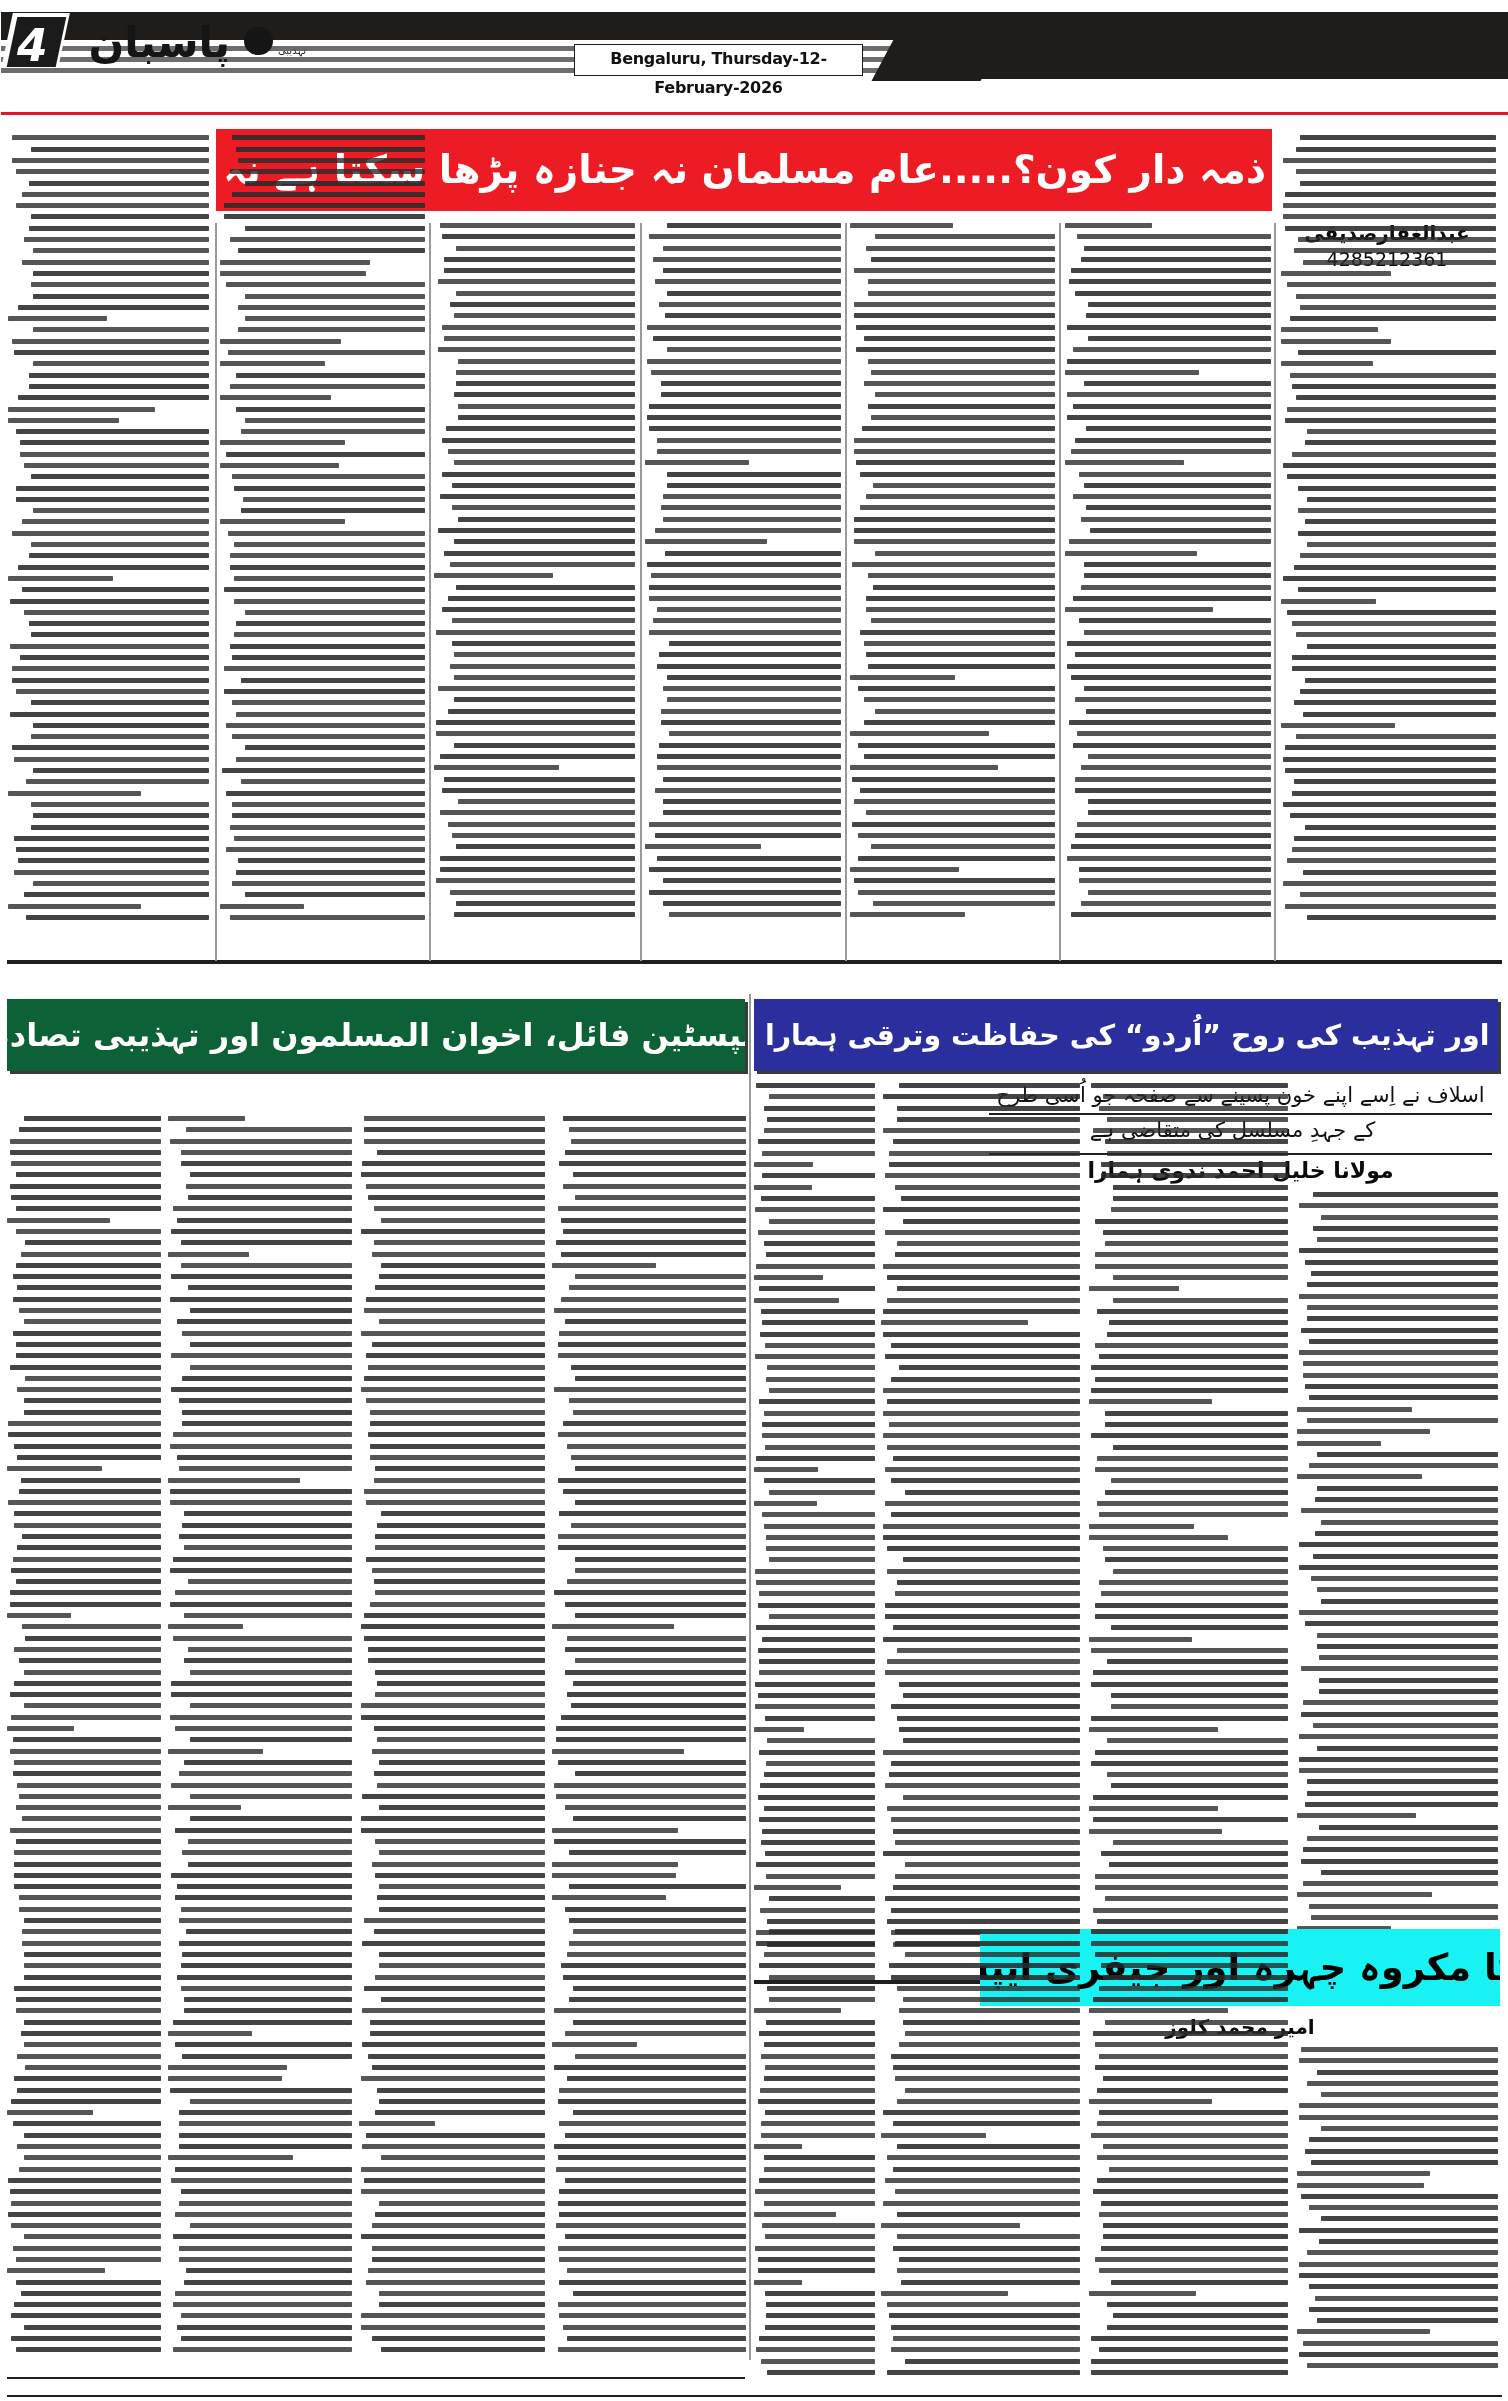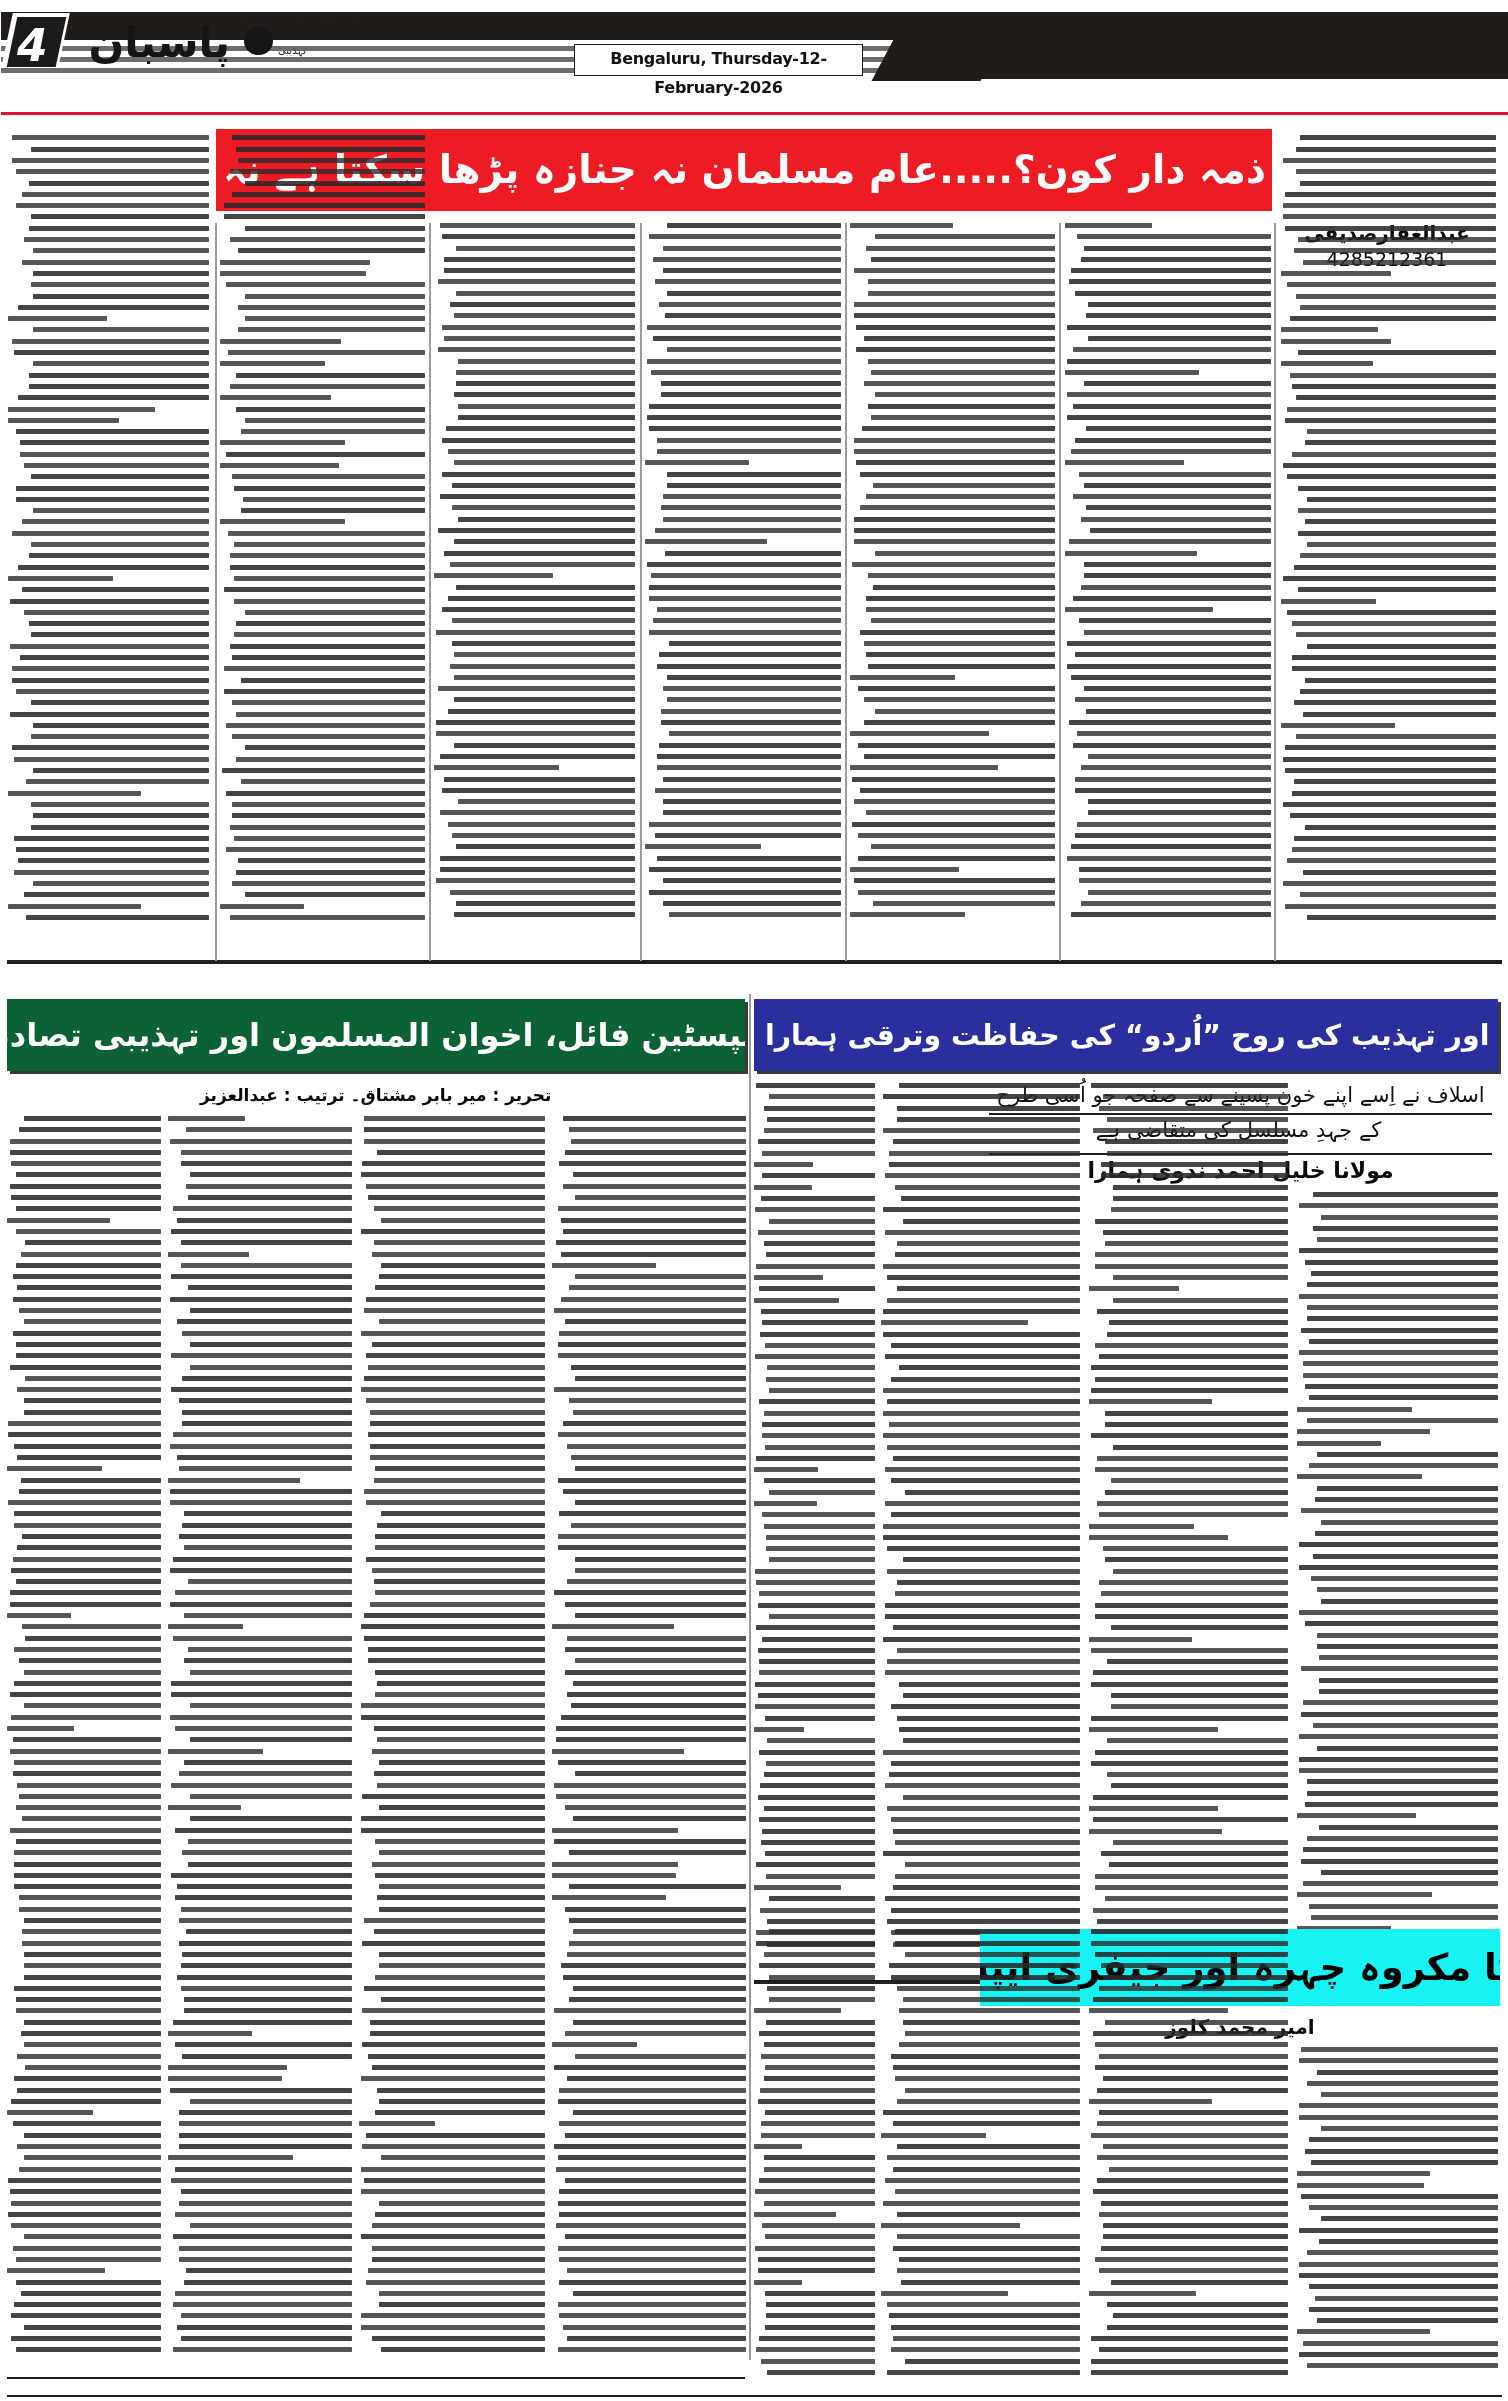--- a/index.html
+++ b/index.html
@@ -741,23 +741,20 @@
       </div>
 
     <div class="thick-hdiv" style="top:838px; left:6.7px; width:1495px;"></div>
   </div>
 
   <div class="section" style="top:872px; left:6.7px; width:741px; height:1400px;">
     <div class="hl-shadow" style="top:8.4px; left:3.4px; width:738px; height:72px;"></div>
     <div class="hl-box hl-green" style="position:absolute; top:5px; left:0; width:738px; height:72px; font-size:34px;">
       <span style="white-space:nowrap; font-size:32px;">ایپسٹین فائل، اخوان المسلمون اور تہذیبی تصادم</span>
     </div>
-    <div class="byline" style="position:absolute; top:91px; left:0; width:738px; font-size:17px;">
-      <span>تحریر : میر بابر مشتاق۔ ترتیب : عبدالعزیز</span>
-    </div>
 
     <div class="col" style="top:122px; left:545px; width:194px; height:1249px;" aria-hidden="true">
         <div class="tline" style="width:94%; margin-right:0"></div>
         <div class="tline sh" style="width:91%; margin-right:0"></div>
         <div class="tline sh" style="width:90%; margin-right:0"></div>
         <div class="tline" style="width:93%; margin-right:0"></div>
         <div class="tline" style="width:96%; margin-right:0"></div>
         <div class="tline" style="width:89%; margin-right:0"></div>
         <div class="tline sh" style="width:94%; margin-right:0"></div>
         <div class="tline sh" style="width:88%; margin-right:0"></div>
@@ -1207,21 +1204,21 @@
   <div class="section" style="top:872px; left:754px; width:748px; height:939px;">
     <div class="hl-shadow" style="top:8.4px; left:3.4px; width:744px; height:72px;"></div>
     <div class="hl-box hl-blue" style="position:absolute; top:5px; left:0; width:744px; height:72px; font-size:30px;">
       <span style="white-space:nowrap; font-size:28.5px;">مادری زبان اور تہذیب کی روح ”اُردو“ کی حفاظت وترقی ہمارا ملی فریضہ</span>
     </div>
 
     <div class="subhead" style="position:absolute; top:89px; left:235px; width:503px; font-size:21px; font-weight:normal;">
       <span>اسلاف نے اِسے اپنے خون پسینے سے صفحہ جو اُسی طرح</span>
     </div>
     <div class="hdiv" style="top:119px; left:235px; width:503px;"></div>
-    <div class="subhead" style="position:absolute; top:124px; left:233px; width:503px; font-size:21px; font-weight:normal;">
+    <div class="subhead" style="position:absolute; top:124px; left:227px; width:503px; font-size:21px; font-weight:normal;">
       <span>کے جہدِ مسلسل کی متقاضی ہے</span>
     </div>
     <div class="hdiv" style="top:159px; left:235px; width:503px;"></div>
     <div class="byline" style="position:absolute; top:164px; left:235px; width:503px; font-size:22px;">
       <span>مولانا خلیل احمد ندوی ہمارا</span>
     </div>
 
     <div class="col" style="top:198px; left:543px; width:201px; height:771px;" aria-hidden="true">
         <div class="tline" style="width:92%; margin-right:0"></div>
         <div class="tline sh" style="width:99%; margin-right:0"></div>

